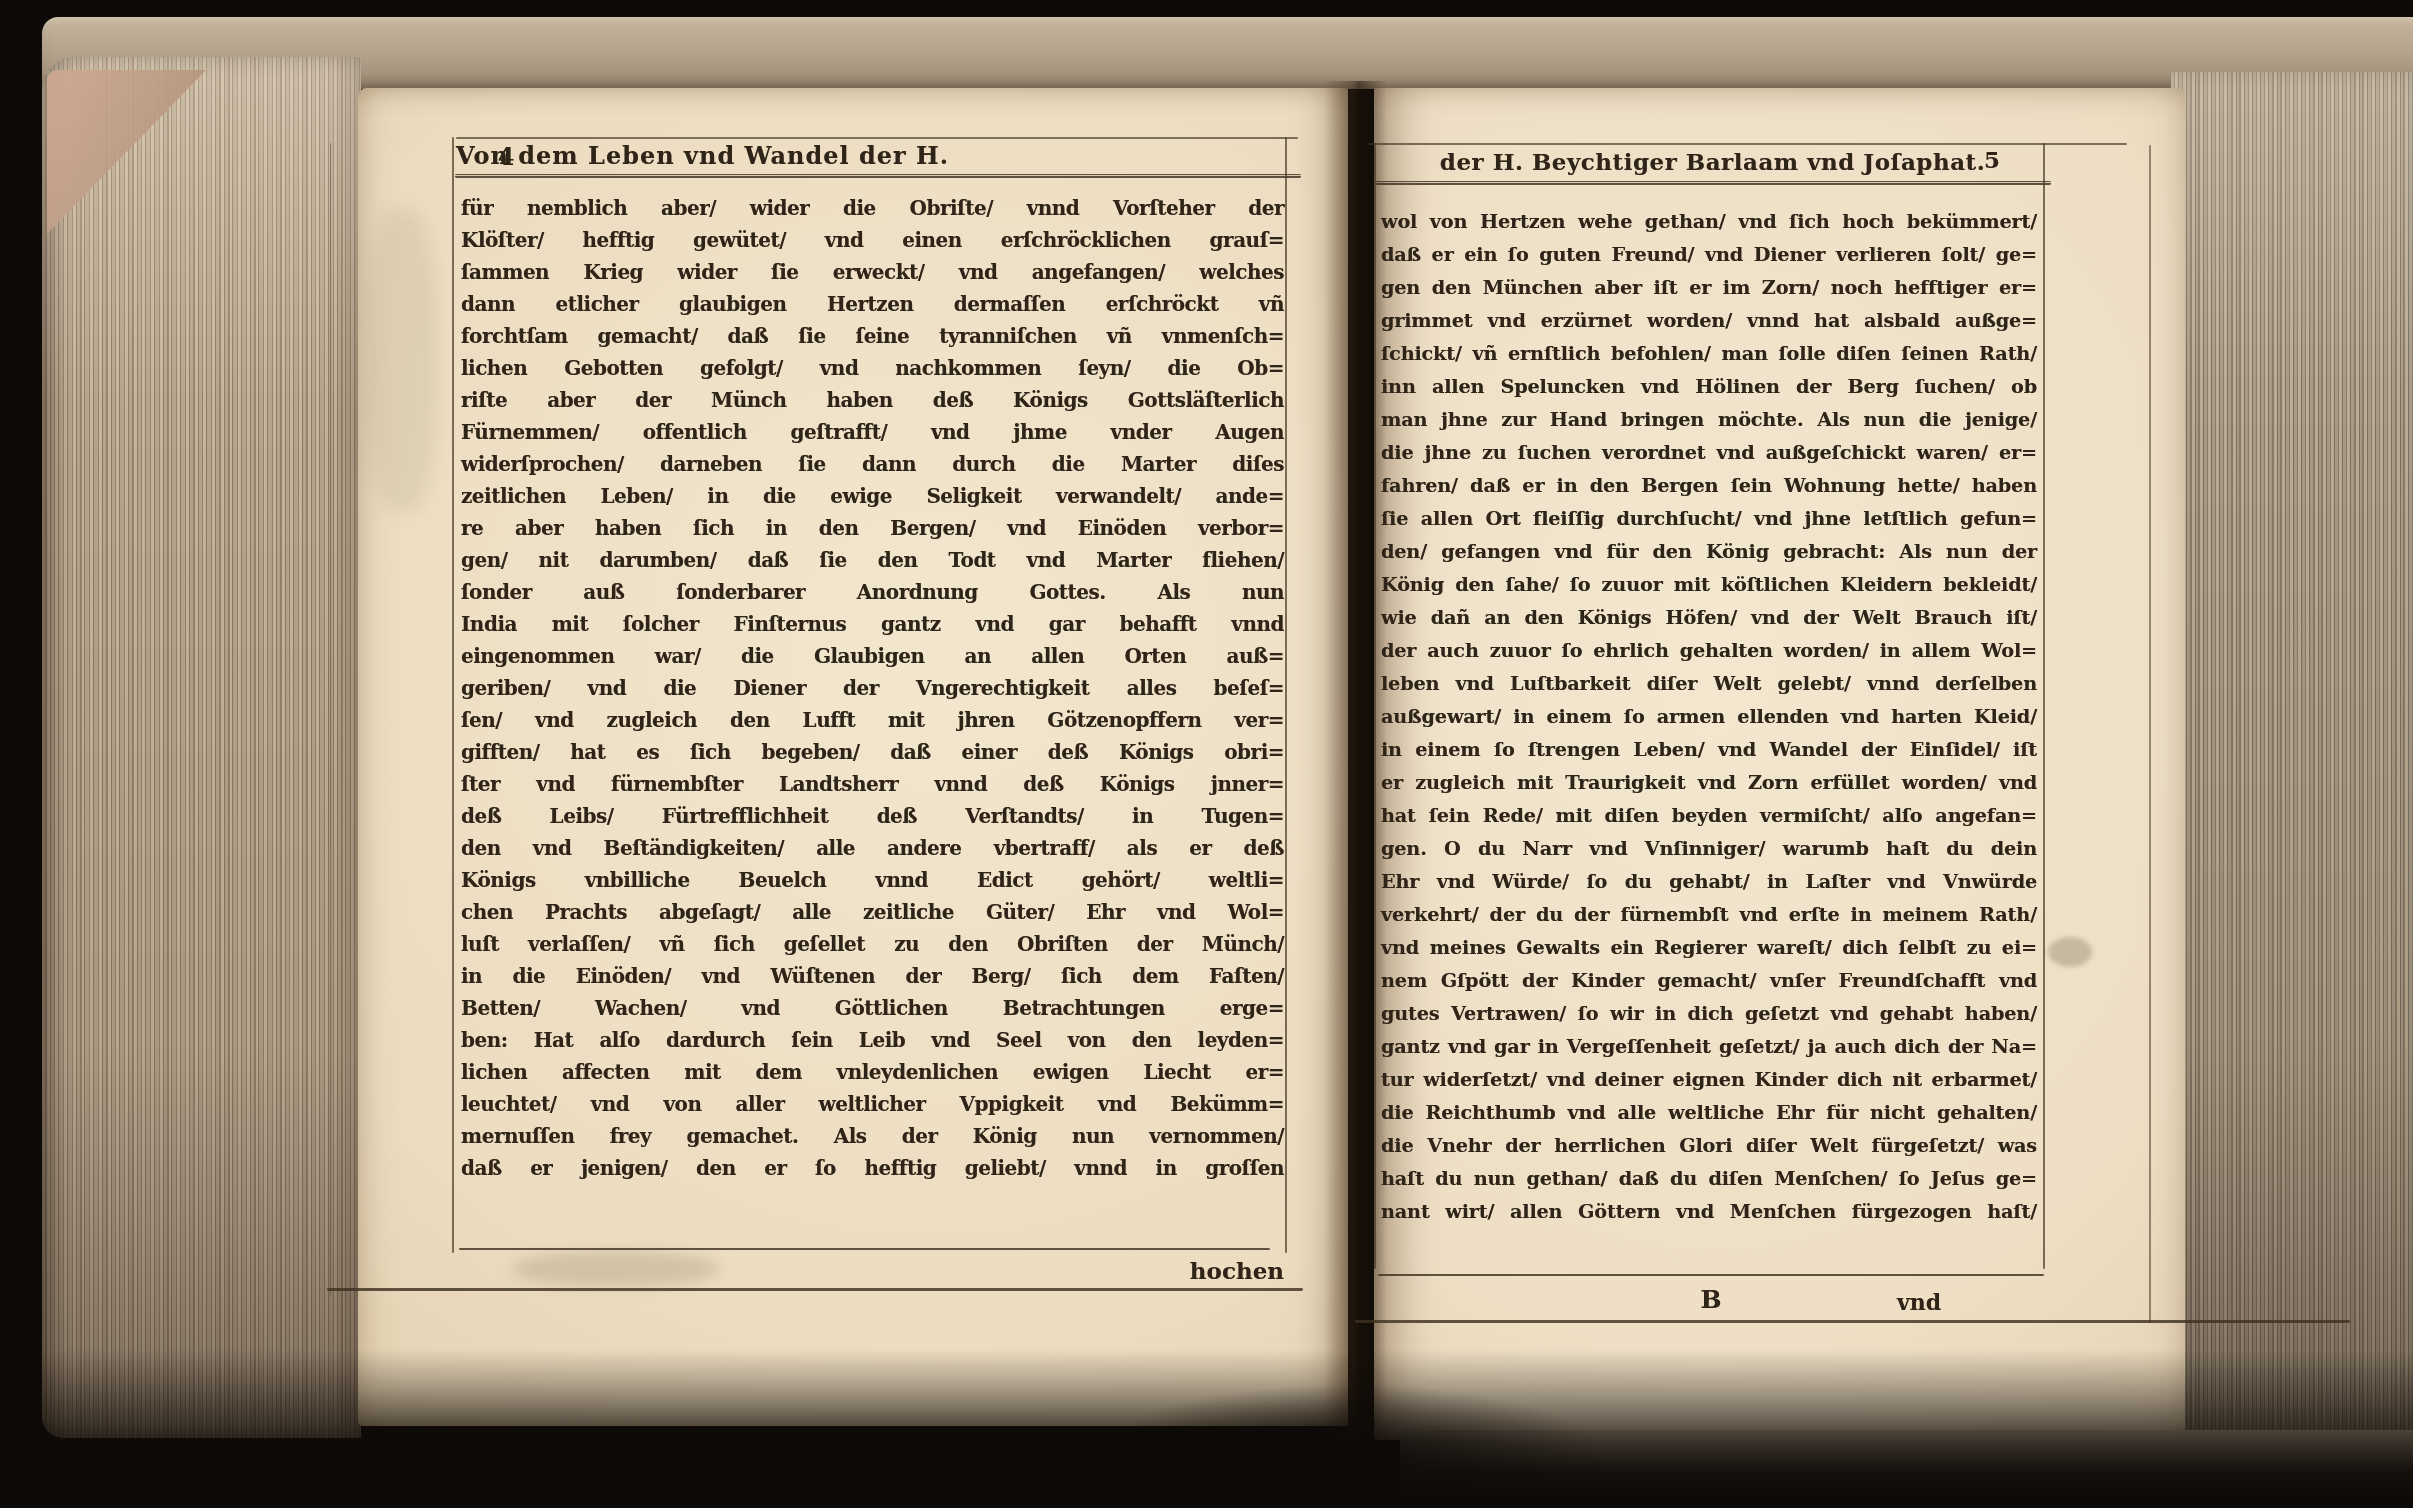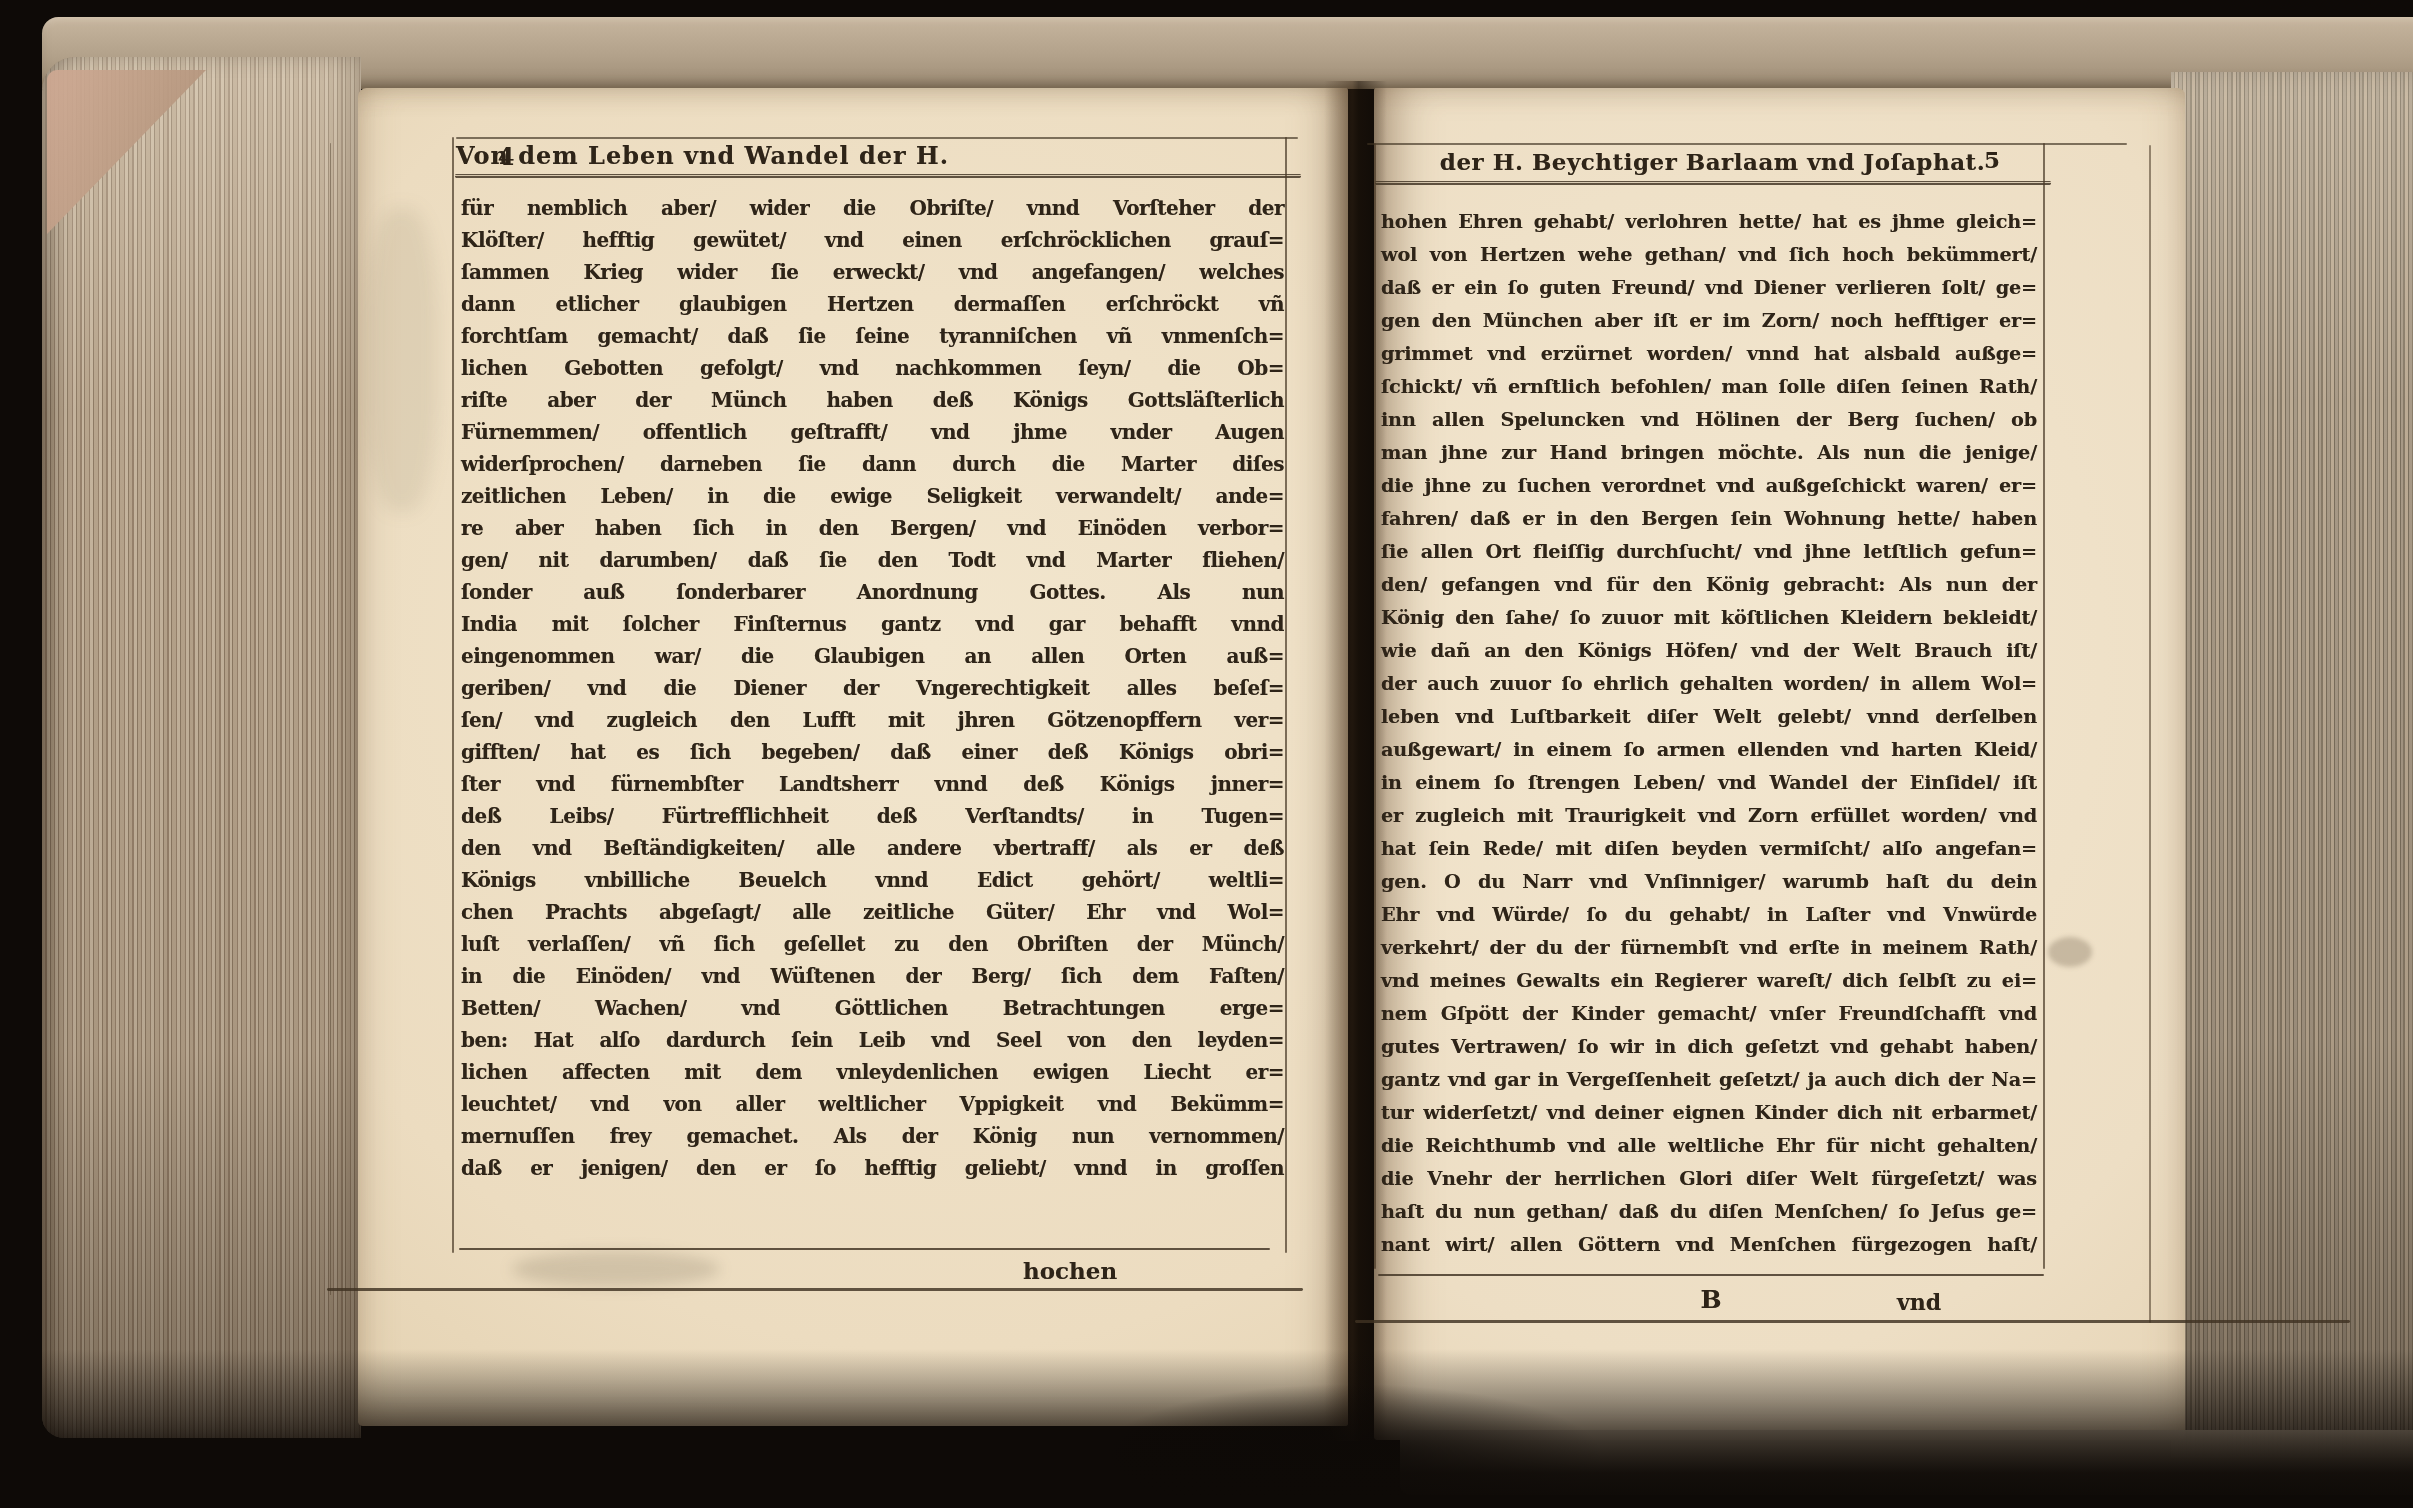--- a/index.html
+++ b/index.html
@@ -120,33 +120,32 @@
       <div class="tline">in die Einöden/ vnd Wüſtenen der Berg/ ſich dem Faſten/</div>
       <div class="tline">Betten/ Wachen/ vnd Göttlichen Betrachtungen erge=</div>
       <div class="tline">ben: Hat alſo dardurch ſein Leib vnd Seel von den leyden=</div>
       <div class="tline">lichen affecten mit dem vnleydenlichen ewigen Liecht er=</div>
       <div class="tline">leuchtet/ vnd von aller weltlicher Vppigkeit vnd Bekümm=</div>
       <div class="tline">mernuſſen frey gemachet. Als der König nun vernommen/</div>
       <div class="tline">daß er jenigen/ den er ſo hefftig geliebt/ vnnd in groſſen</div>
     </div>
 
   <div class="rule" style="left:459px;top:1248px;width:811px;height:2.4px;"></div>
-  <div class="catch ink" style="left:1023px;top:1257px;width:261px;text-align:left;font-size:23px;">hochen</div>
+  <div class="catch ink" style="left:1023px;top:1257px;width:261px;text-align:right;font-size:23px;">hochen</div>
   <div class="rule" style="left:327px;top:1288px;width:976px;height:2.9px;"></div>
 
   <div class="rule thin" style="left:1367px;top:143px;width:760px;height:1.9px;"></div>
   <div class="head ink" style="left:1377px;top:148px;width:671px;font-size:23px;text-align:center;letter-spacing:0.5px;">der H. Beychtiger Barlaam vnd Joſaphat.</div>
   <div class="head ink" style="left:1961px;top:146px;width:63px;font-size:23px;text-align:center;">5</div>
   <div class="rule dbl" style="left:1375px;top:181px;width:676px;height:4.3px;"></div>
   <div class="vrule" style="left:1374px;top:143px;width:1.9px;height:1126px;"></div>
   <div class="vrule" style="left:2043px;top:143px;width:1.9px;height:1126px;"></div>
   <div class="vrule" style="left:2149px;top:145px;width:1.9px;height:1178px;opacity:.55;"></div>
 
   <div class="tcol ink" id="rp-text">
-      <div class="tline">hohen Ehren gehabt/ verlohren hette/ hat es jhme gleich=</div>
       <div class="tline">wol von Hertzen wehe gethan/ vnd ſich hoch bekümmert/</div>
       <div class="tline">daß er ein ſo guten Freund/ vnd Diener verlieren ſolt/ ge=</div>
       <div class="tline">gen den München aber iſt er im Zorn/ noch hefftiger er=</div>
       <div class="tline">grimmet vnd erzürnet worden/ vnnd hat alsbald außge=</div>
       <div class="tline">ſchickt/ vñ ernſtlich befohlen/ man ſolle diſen ſeinen Rath/</div>
       <div class="tline">inn allen Speluncken vnd Hölinen der Berg ſuchen/ ob</div>
       <div class="tline">man jhne zur Hand bringen möchte.  Als nun die jenige/</div>
       <div class="tline">die jhne zu ſuchen verordnet vnd außgeſchickt waren/ er=</div>
       <div class="tline">fahren/ daß er in den Bergen ſein Wohnung hette/ haben</div>
       <div class="tline">ſie allen Ort fleiſſig durchſucht/ vnd jhne letſtlich gefun=</div>

